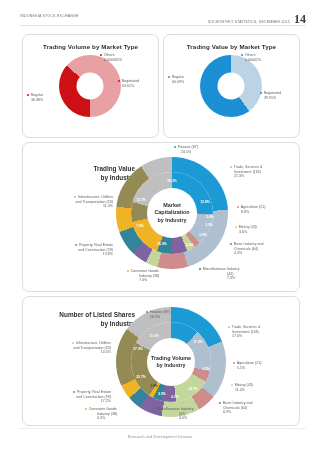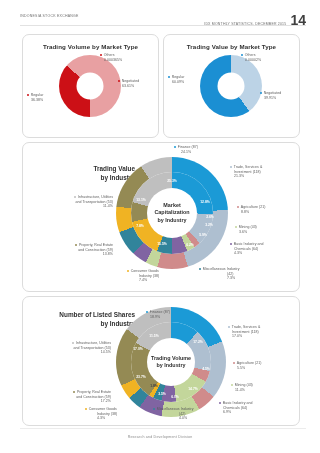--- a/index.html
+++ b/index.html
@@ -8,21 +8,21 @@
     font-family:"Liberation Sans","DejaVu Sans",sans-serif;
     color:#3f3f3f;position:relative;overflow:hidden;
   }
   .page{position:absolute;inset:0;}
 
   
   .hdr{position:absolute;left:20px;right:14px;top:14px;height:12px;}
   .hdr-left{position:absolute;left:0;top:0;font-size:3.5px;letter-spacing:.25px;color:#6f6f6f;}
   .hdr-right{position:absolute;right:0;top:-2px;display:flex;align-items:baseline;gap:4px;}
   .hdr-stat{font-size:3.5px;letter-spacing:.2px;color:#6f6f6f;}
-  .hdr-page{font-size:14px;font-weight:bold;color:#3f3f3f;}
+  .hdr-page{font-size:12px;font-weight:bold;color:#3f3f3f;font-family:Liberation Serif, serif;}
   .hdr-rule{position:absolute;left:0;right:0;top:11px;height:1px;background:#e2e2e2;}
 
   
   .ftr{position:absolute;left:0;right:0;bottom:14px;text-align:center;font-size:3.6px;color:#8a8a8a;letter-spacing:.2px;}
   .ftr-rule{position:absolute;left:20px;right:14px;bottom:24px;height:1px;background:#ececec;}
 
   
   .panel{position:absolute;border:1px solid #dcdcdc;border-radius:7px;background:#fff;}
   .p-tl{left:22px;top:34px;width:135px;height:102px;}
   .p-tr{left:163px;top:34px;width:135px;height:102px;}

